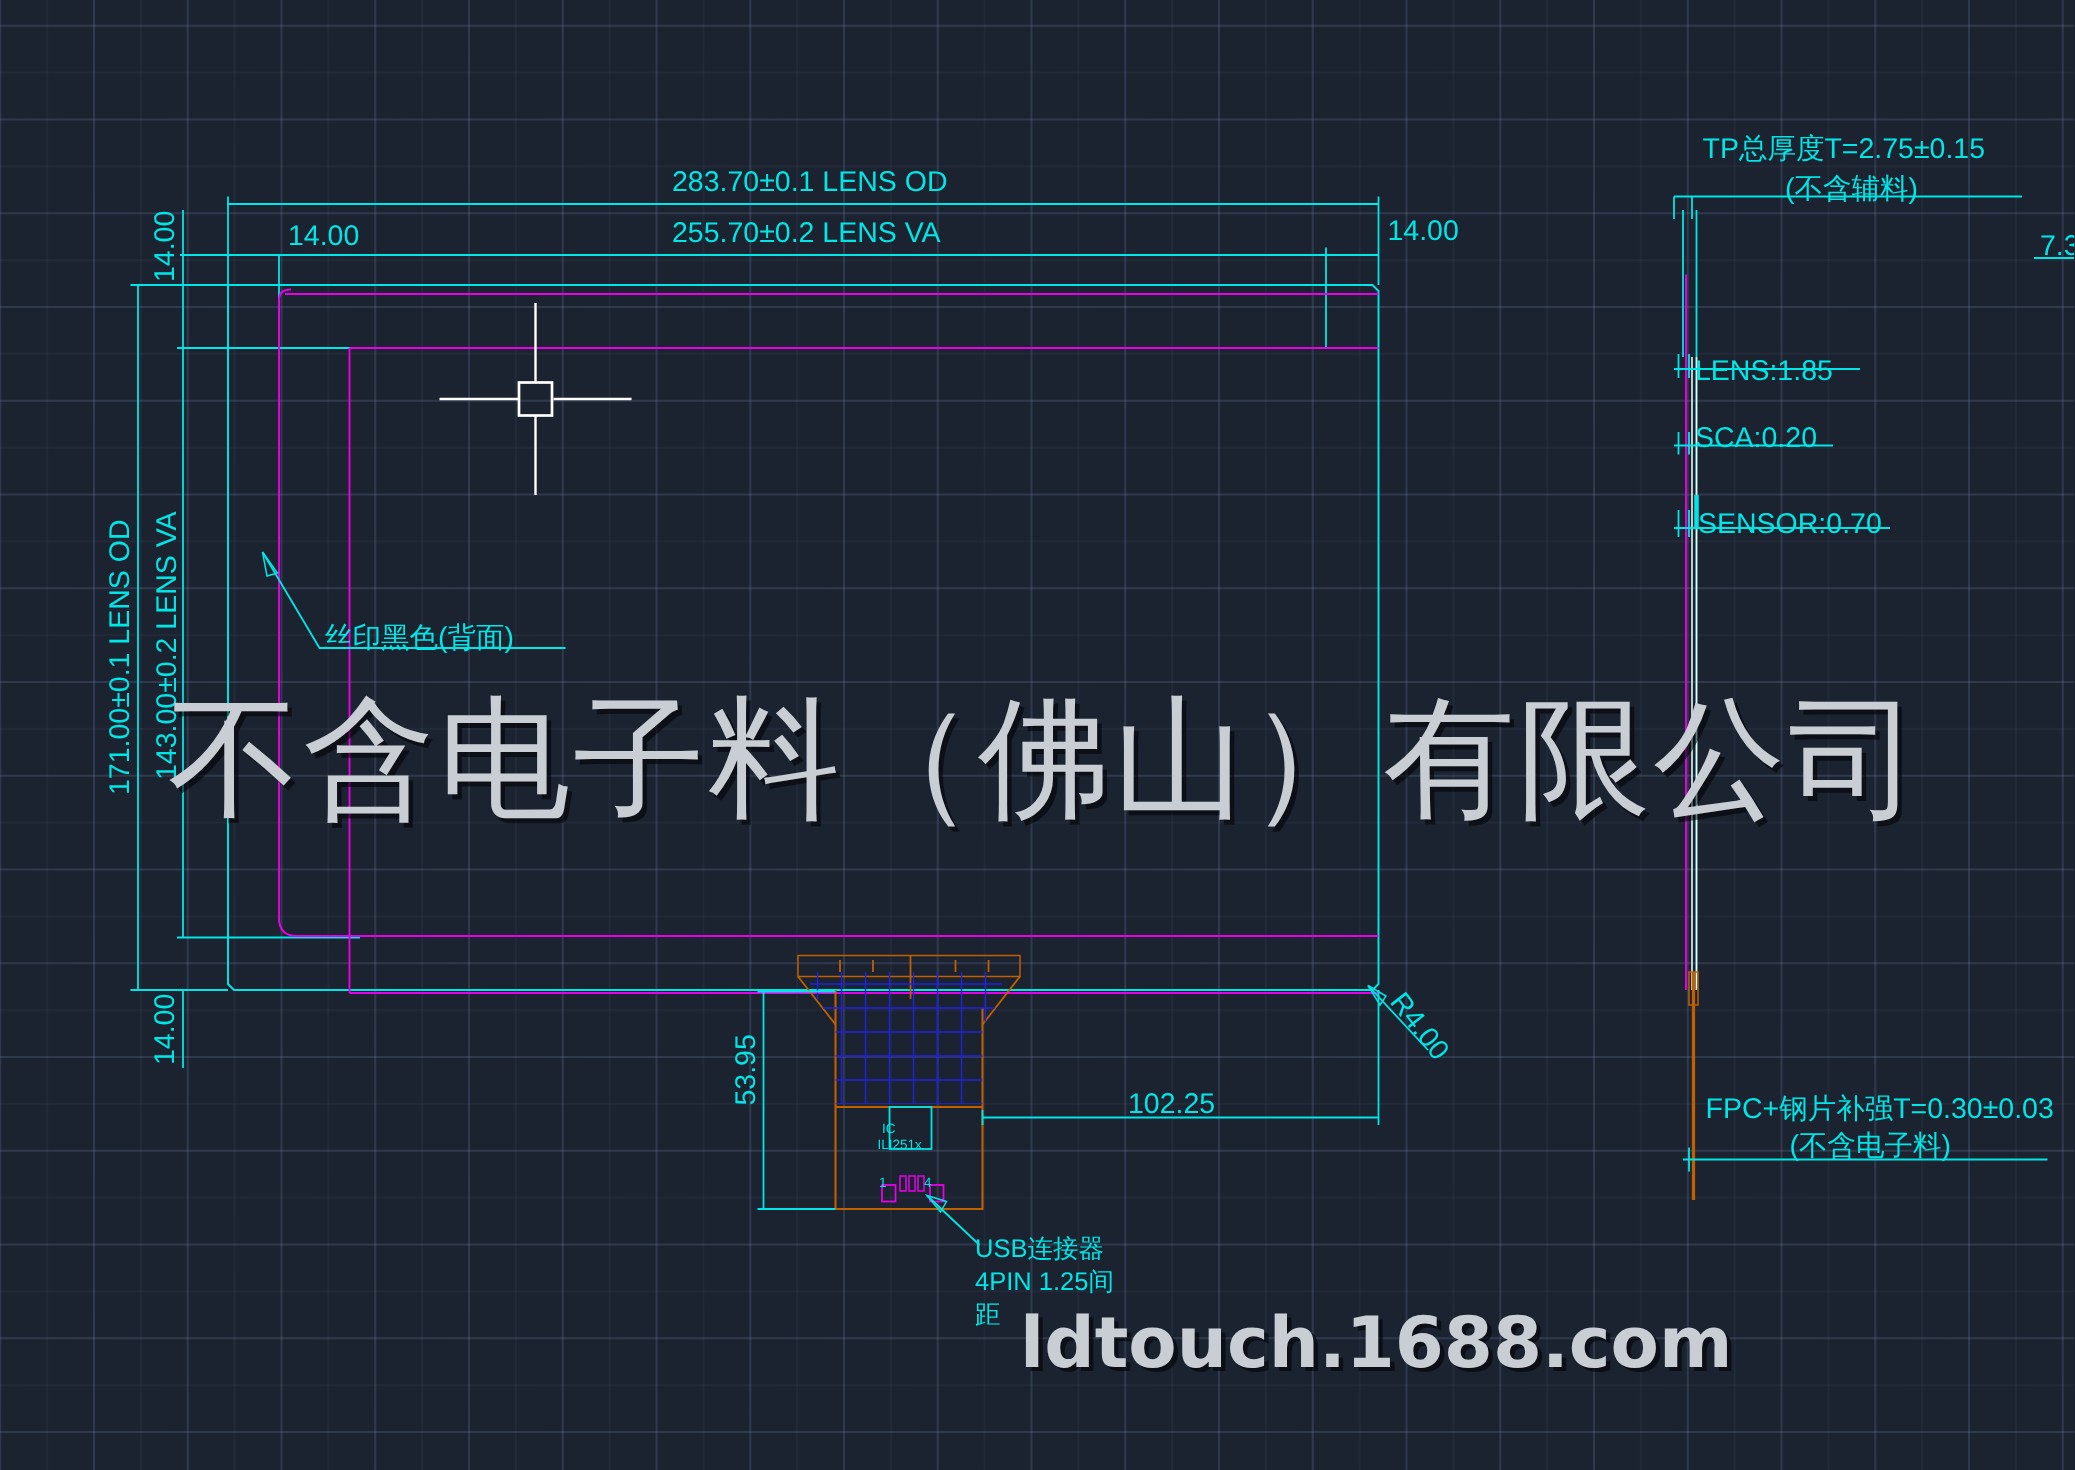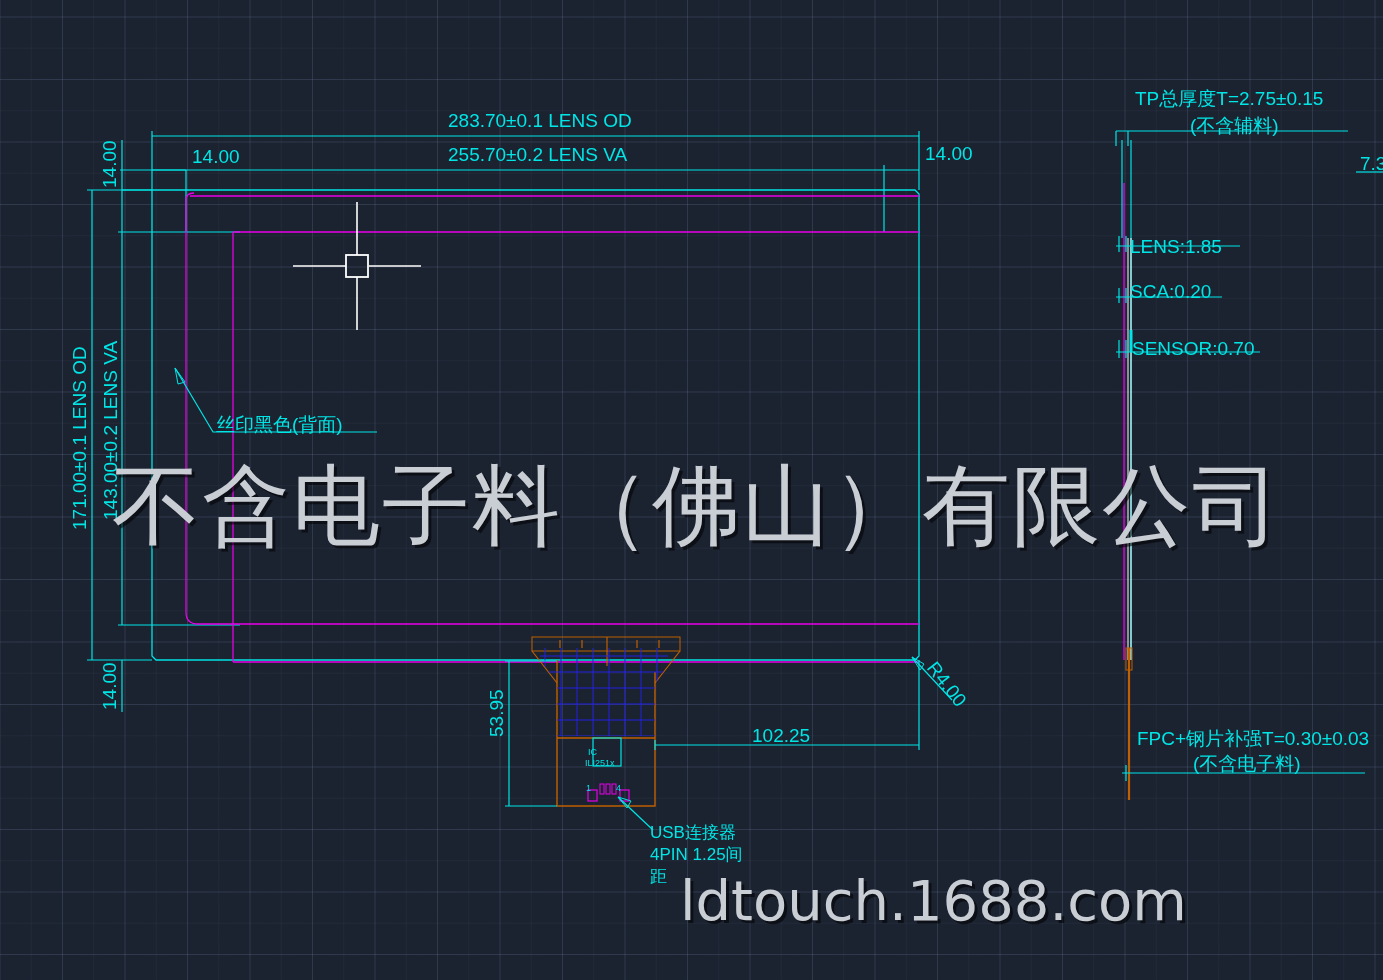--- a/index.html
+++ b/index.html
@@ -40,21 +40,21 @@
   .wm{
     position:absolute;
     color:#c9cdd4;
     text-shadow:3px 3px 0 rgba(0,0,0,.55);
     font-family:"DejaVu Sans","Liberation Sans",sans-serif;
     white-space:nowrap;
     pointer-events:none;
     user-select:none;
   }
   #wm1{left:112px;top:447px;font-size:88px;letter-spacing:2px;font-weight:400;}
-  #wm2{left:680px;top:868px;font-size:56px;letter-spacing:0px;font-weight:400;}
+  #wm2{left:680px;top:868px;font-size:47px;letter-spacing:0px;font-weight:700;}
 </style>
 </head>
 <body>
 
 <div id="stage">
 
   <div id="gridMinor"></div>
   <div id="grid"></div>
 
   <svg id="draw" xmlns="http://www.w3.org/2000/svg">

